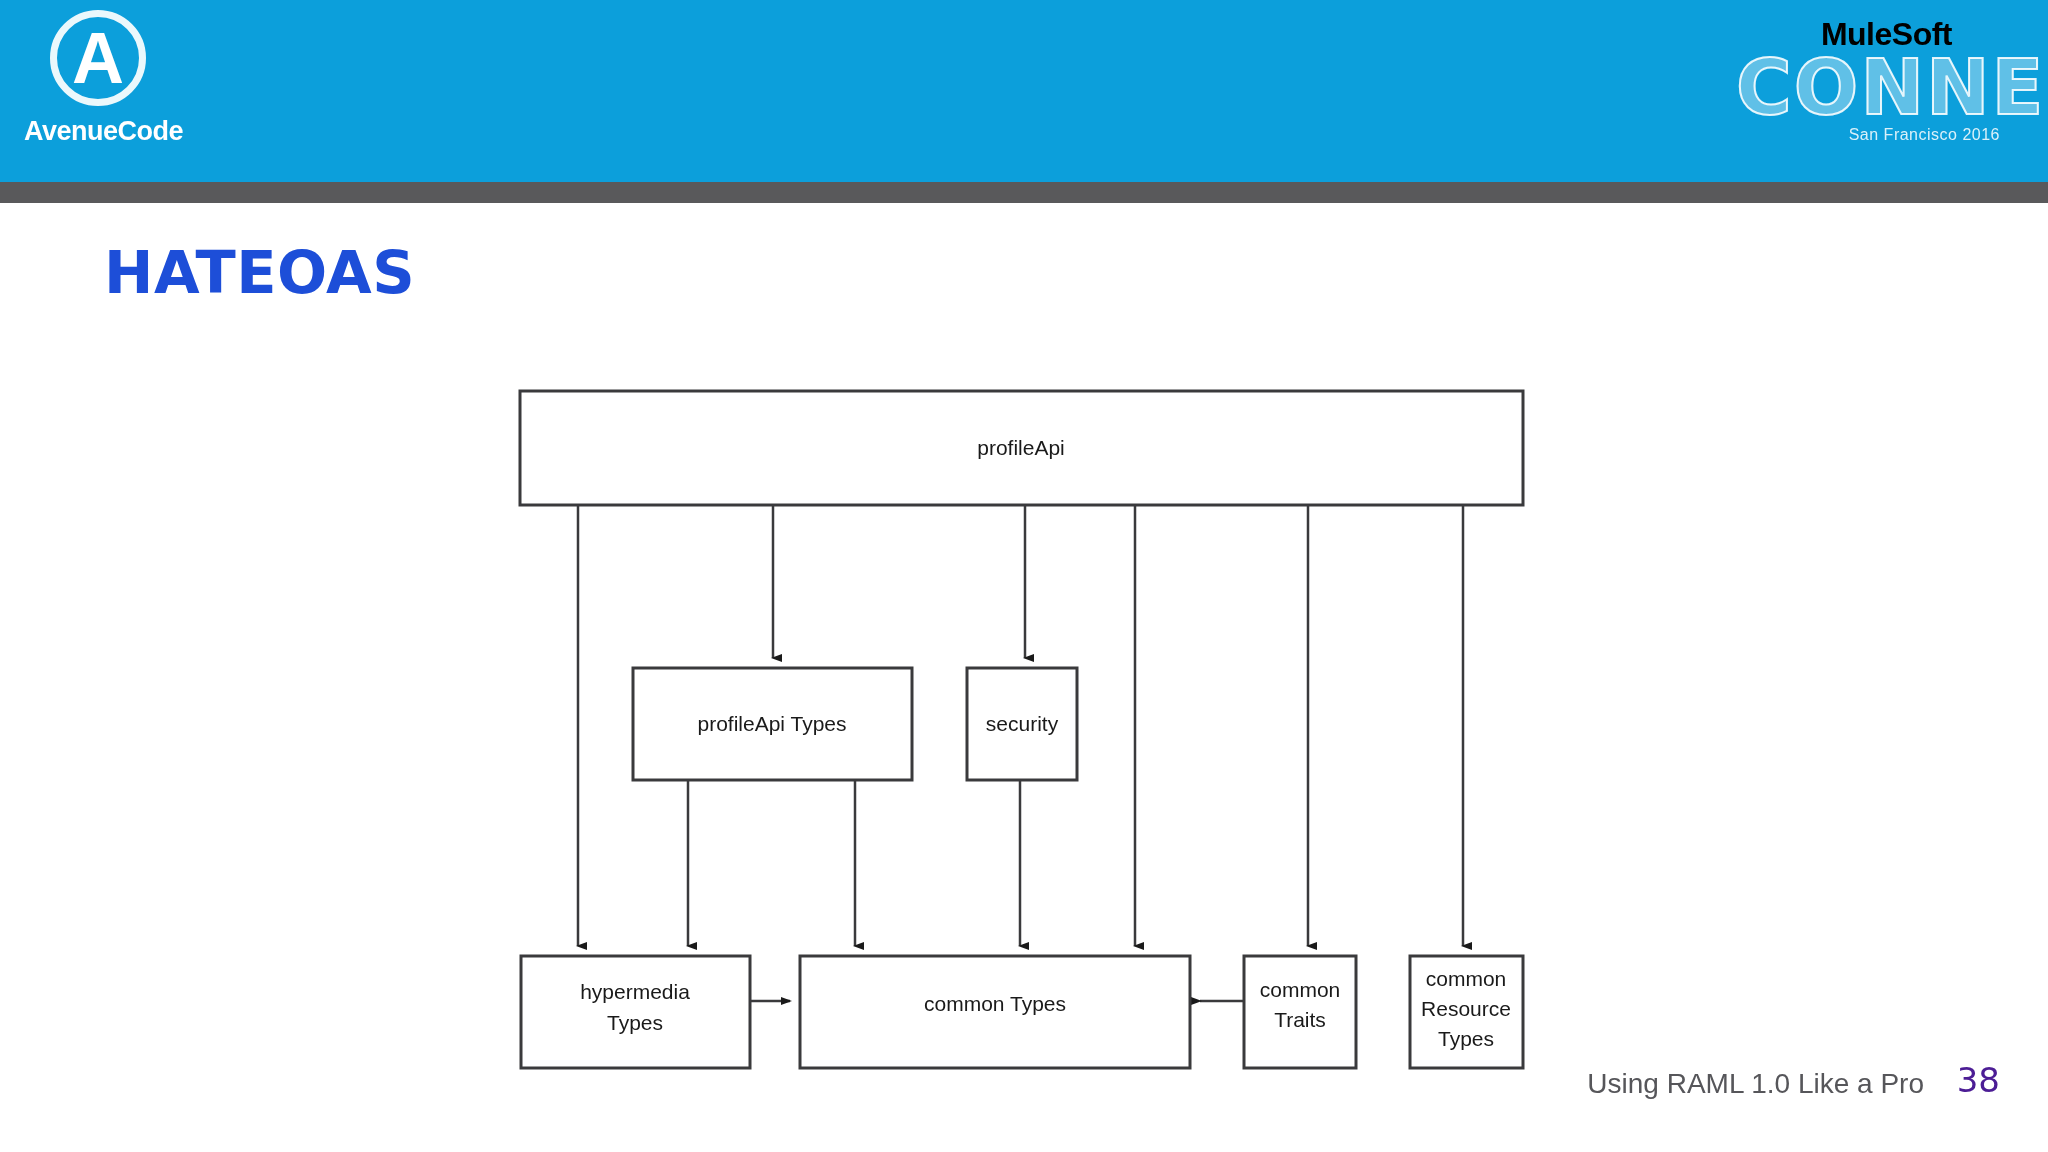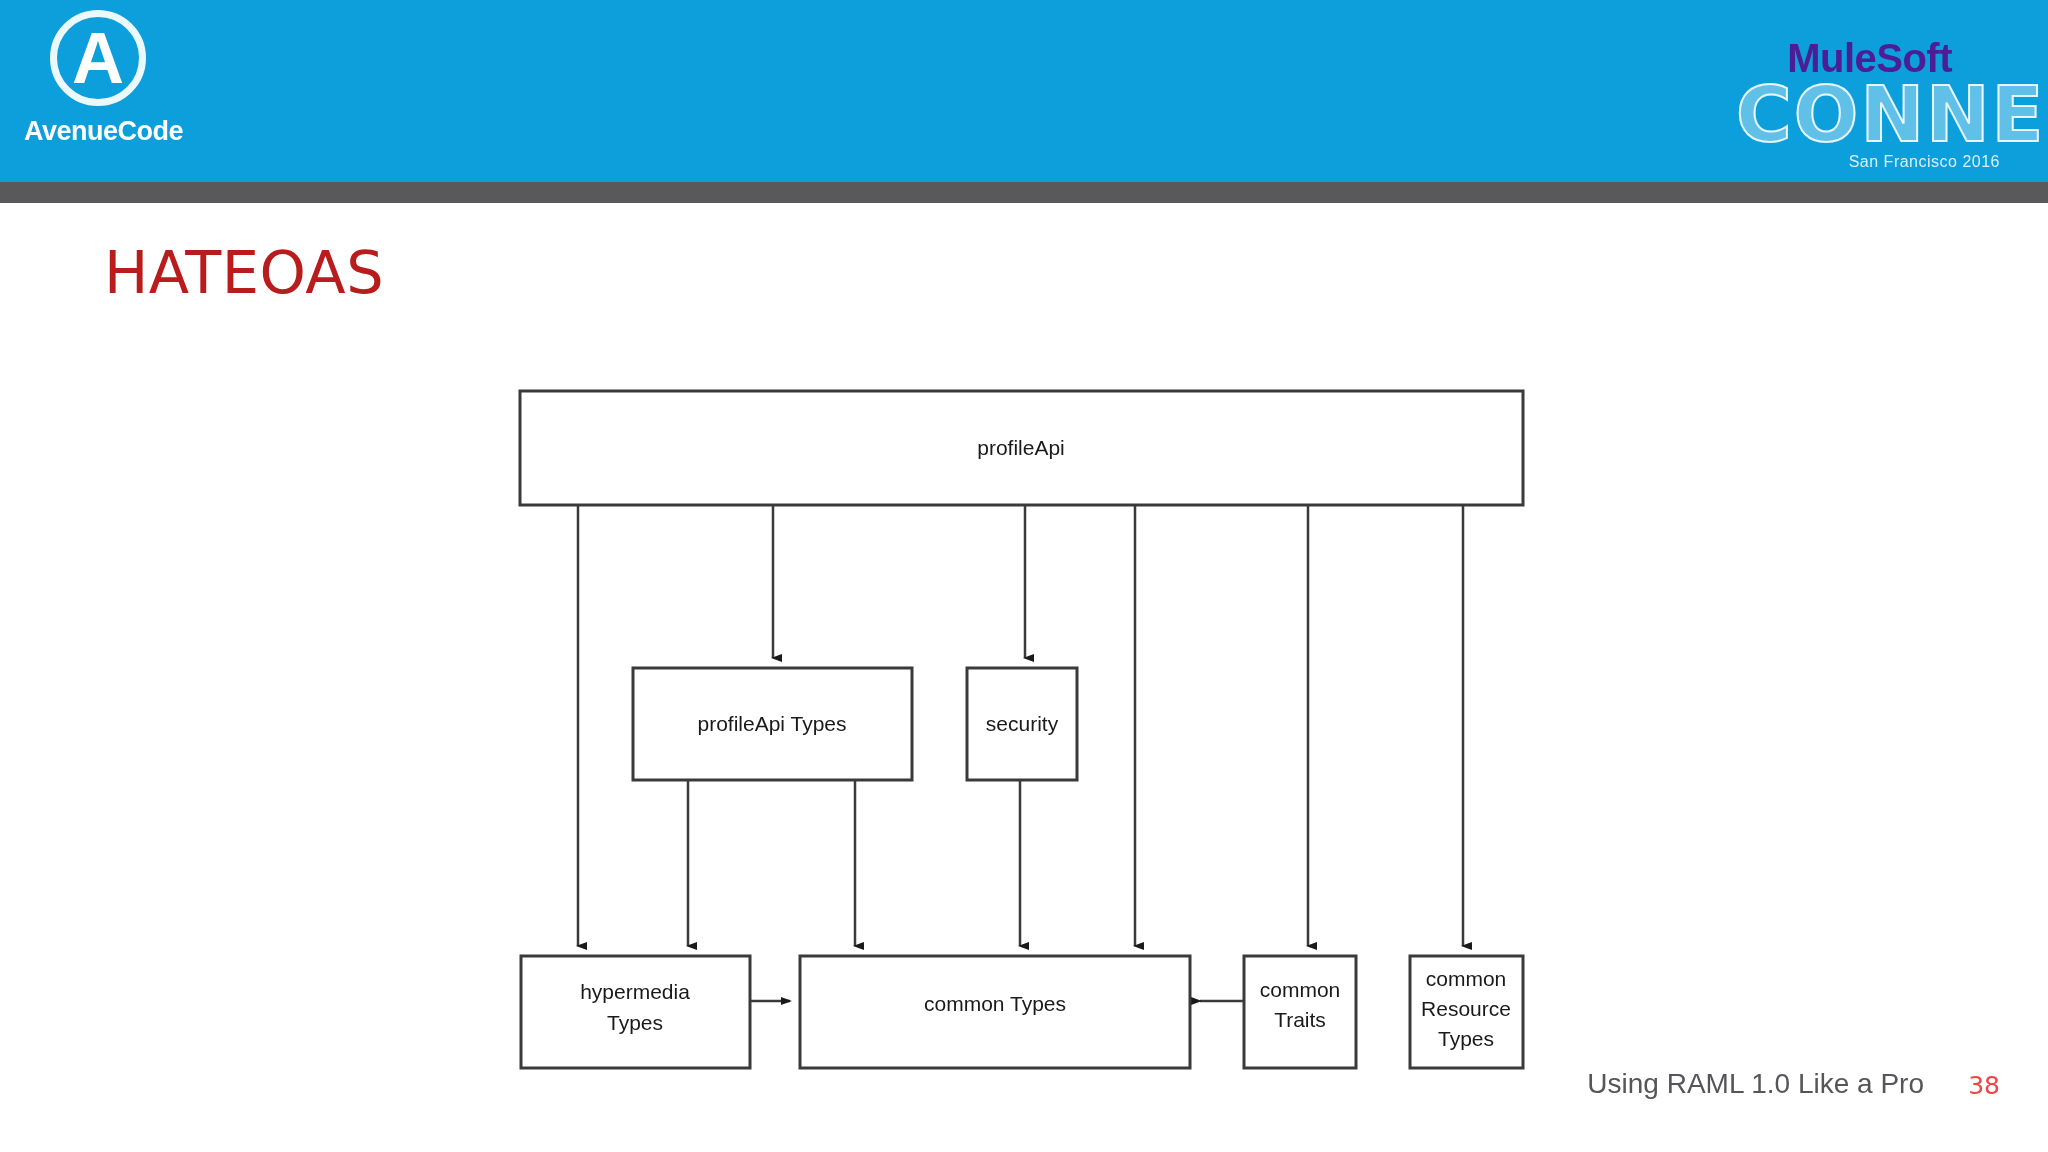--- a/index.html
+++ b/index.html
@@ -85,28 +85,27 @@
 
   
   .ms-logo {
     position: absolute;
     right: 22px; top: 18px;
     width: 290px;
     height: 150px;
     text-align: right;
   }
   .ms-name {
-    color: #4c1d95;
-    font-size: 40px;
+    color: #000000;
+    font-size: 32px;
     font-weight: bold;
     letter-spacing: -0.5px;
     font-family: "Liberation Sans", sans-serif;
     padding-right: 74px;
     line-height: 1.05;
-    margin-top: 19px;
   }
   .ms-connect {
     color: rgba(255,255,255,0.35);
     -webkit-text-stroke: 2px rgba(255,255,255,0.88);
     font-size: 76px;
     font-weight: bold;
     letter-spacing: 2px;
     font-family: "DejaVu Sans", sans-serif;
     line-height: 0.95;
   }
@@ -116,23 +115,23 @@
     letter-spacing: 0.5px;
     font-family: "Liberation Sans", sans-serif;
     padding-right: 26px;
     margin-top: 2px;
   }
 
   
   .slide-heading {
     position: absolute;
     left: 104px; top: 238px;
-    color: #b91c1c;
+    color: #1d4ed8;
     font-size: 59px;
-    font-weight: normal;
+    font-weight: bold;
     font-family: "DejaVu Sans", sans-serif;
     letter-spacing: 0.5px;
   }
 
   .diagram-wrap {
     position: absolute;
     left: 0; top: 12px;
     width: 2048px;
     height: 1152px;
     margin-top: 16px;
@@ -151,22 +150,22 @@
     position: absolute;
     right: 124px; bottom: 52px;
     color: #56565a;
     font-size: 28px;
     font-family: Liberation Sans, sans-serif;
     white-space: nowrap;
   }
   .footer-page {
     position: absolute;
     right: 48px; bottom: 52px;
-    color: #ef4444;
-    font-size: 25px;
+    color: #4c1d95;
+    font-size: 34px;
     font-family: "DejaVu Sans", sans-serif;
   }
 </style>
 </head>
 <body>
 
 <div class="header-band">
 
   <div class="ac-logo">
     <div class="ac-ring"></div>

